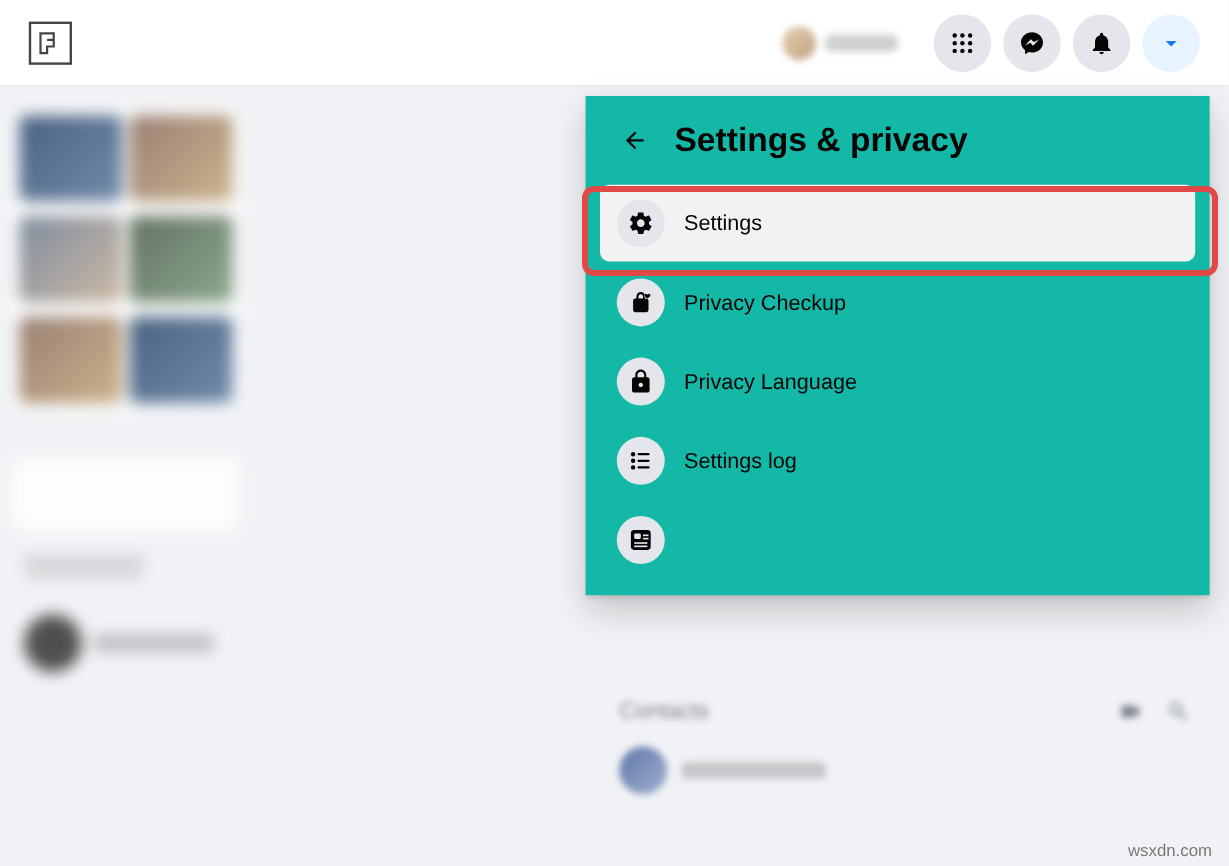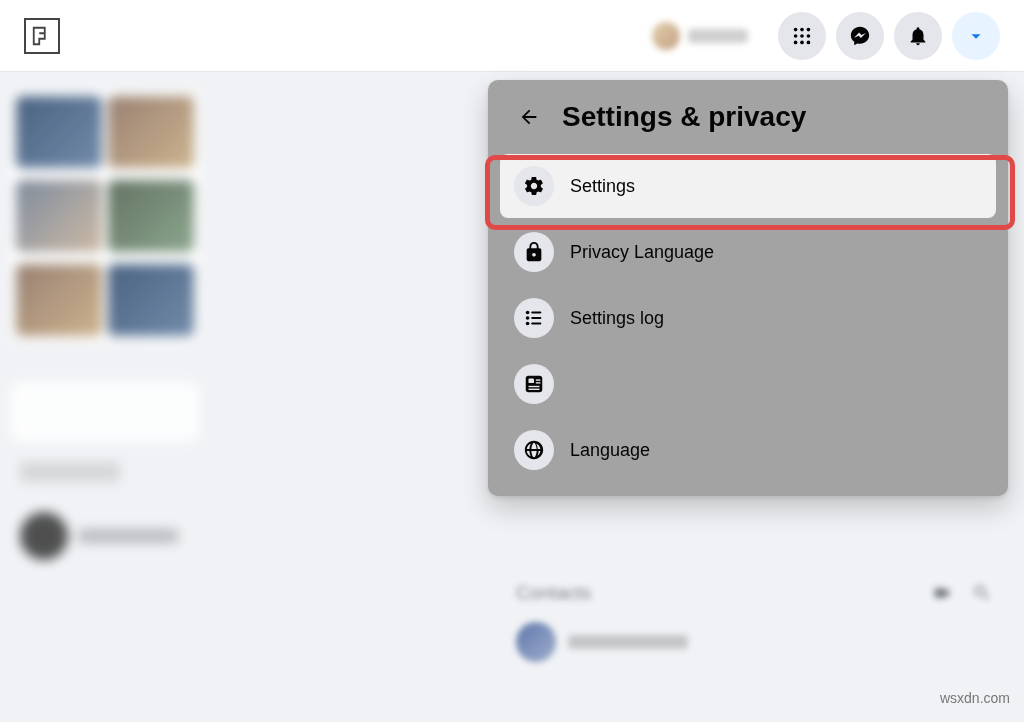--- a/index.html
+++ b/index.html
@@ -100,22 +100,22 @@
   .contacts-head svg { width:20px;height:20px; fill:#606770; margin-left:20px;}
   .contacts-row { display:flex; align-items:center; gap:12px; padding: 8px 12px;}
   .contacts-row .c-av { width:40px;height:40px;border-radius:50%;background: linear-gradient(135deg,#3b5998,#8b9dc3);}
   .contacts-row .c-tx { width:120px;height:14px;background:#555;border-radius:4px;opacity:.35;}
 
   
   .dropdown {
     position: absolute;
     top: 80px; right: 16px;
     width: 520px;
-    background: #a3a3a3;
-    border-radius: 10px;
+    background: #14b8a6;
+    border-radius: 0;
     box-shadow: 0 12px 28px rgba(0,0,0,.2), 0 2px 4px rgba(0,0,0,.1);
     padding: 14px 8px 12px;
     z-index: 10;
   }
   .dropdown-header {
     display: flex; align-items: center;
     padding: 4px 14px 16px;
     gap: 14px;
   }
   .back-btn {
@@ -156,21 +156,21 @@
   .highlight-box {
     position: absolute;
     border: 5px solid #e14848;
     border-radius: 10px;
     pointer-events: none;
     z-index: 20;
   }
 
   .watermark {
     position: absolute;
-    right: 14px; bottom: 16px;
+    right: 14px; bottom: 6px;
     font-size: 14px;
     color: #777;
     z-index: 30;
     text-align: right;
   }
 </style>
 </head>
 <body>
 
 <div class="topbar">
@@ -265,20 +265,30 @@
 
   <div class="menu-item hovered">
     <div class="menu-icon">
       <svg viewBox="0 0 24 24">
           <path d="M19.4 13c0-.3.1-.7.1-1s0-.7-.1-1l2.1-1.6c.2-.1.2-.4.1-.6l-2-3.5c-.1-.2-.4-.3-.6-.2l-2.5 1c-.5-.4-1.1-.7-1.7-.9l-.4-2.6c0-.2-.2-.4-.5-.4h-4c-.2 0-.4.2-.5.4l-.4 2.6c-.6.2-1.2.6-1.7.9l-2.5-1c-.2-.1-.5 0-.6.2l-2 3.5c-.1.2-.1.5.1.6L4.5 11c0 .3-.1.7-.1 1s0 .7.1 1l-2.1 1.6c-.2.1-.2.4-.1.6l2 3.5c.1.2.4.3.6.2l2.5-1c.5.4 1.1.7 1.7.9l.4 2.6c0 .2.2.4.5.4h4c.2 0 .4-.2.5-.4l.4-2.6c.6-.2 1.2-.6 1.7-.9l2.5 1c.2.1.5 0 .6-.2l2-3.5c.1-.2.1-.5-.1-.6L19.4 13zM12 15.5c-1.9 0-3.5-1.6-3.5-3.5s1.6-3.5 3.5-3.5 3.5 1.6 3.5 3.5-1.6 3.5-3.5 3.5z"></path>
         </svg>
     </div>
     <div class="menu-label">Settings</div>
   </div>
 
+  <div class="menu-item">
+    <div class="menu-icon">
+      <svg viewBox="0 0 24 24">
+          <path d="M17 8.5h-1V6.7c0-2.3-1.8-4.2-4-4.2S8 4.4 8 6.7v1.8H7c-1.1 0-2 .9-2 2V19c0 1.1.9 2 2 2h10c1.1 0 2-.9 2-2v-8.5c0-1.1-.9-2-2-2zM9.9 6.7c0-1.2.9-2.2 2.1-2.2s2.1 1 2.1 2.2v1.8H9.9V6.7z"></path>
+          <circle cx="18" cy="6" r="2.8" fill="#fff"></circle>
+          <path d="M19.3 4.2c-.5 0-.9.3-1.3.7-.4-.4-.8-.7-1.3-.7-.8 0-1.4.6-1.4 1.4 0 1.6 2.7 3 2.7 3s2.7-1.4 2.7-3c0-.8-.6-1.4-1.4-1.4z"></path>
+        </svg>
+    </div>
+    <div class="menu-label">Privacy Checkup</div>
+  </div>
 
   <div class="menu-item">
     <div class="menu-icon">
       <svg viewBox="0 0 24 24">
           <path d="M18 8h-1V6c0-2.8-2.2-5-5-5S7 3.2 7 6v2H6c-1.1 0-2 .9-2 2v10c0 1.1.9 2 2 2h12c1.1 0 2-.9 2-2V10c0-1.1-.9-2-2-2zM9 6c0-1.7 1.3-3 3-3s3 1.3 3 3v2H9V6zm3 11c-1.1 0-2-.9-2-2s.9-2 2-2 2 .9 2 2-.9 2-2 2z"></path>
         </svg>
     </div>
     <div class="menu-label">Privacy Language</div>
   </div>
 
@@ -302,25 +312,17 @@
           <rect x="3" y="3" width="18" height="18" rx="3"></rect>
           <rect x="6" y="6" width="6" height="5" rx="1" fill="#e4e6eb"></rect>
           <rect x="14" y="7" width="5" height="1.5" fill="#e4e6eb"></rect>
           <rect x="14" y="10" width="5" height="1.5" fill="#e4e6eb"></rect>
           <rect x="6" y="14" width="12" height="1.5" fill="#e4e6eb"></rect>
           <rect x="6" y="17" width="12" height="1.5" fill="#e4e6eb"></rect>
         </svg>
     </div>
   </div>
 
-  <div class="menu-item">
-    <div class="menu-icon">
-      <svg viewBox="0 0 24 24">
-          <path d="M12 2C6.5 2 2 6.5 2 12s4.5 10 10 10 10-4.5 10-10S17.5 2 12 2zm7 9h-2.9c-.1-2.3-.7-4.4-1.6-5.9C17 6 18.6 8.3 19 11zM12 4c1 0 2.6 2.6 2.9 7H9.1C9.4 6.6 11 4 12 4zM4.1 13H7c.1 2.3.7 4.4 1.6 5.9C6 18 4.4 15.7 4.1 13zM7 11H4.1C4.4 8.3 6 6 8.6 5.1 7.7 6.6 7.1 8.7 7 11zm5 9c-1 0-2.6-2.6-2.9-7h5.8c-.3 4.4-1.9 7-2.9 7zm3.4-1.1c.9-1.5 1.5-3.6 1.6-5.9H19c-.4 2.7-2 5-4.6 5.9z"></path>
-        </svg>
-    </div>
-    <div class="menu-label">Language</div>
-  </div>
 </div>
 
 <div class="highlight-box" style="top:155px; left:485px; width:530px; height:75px;"></div>
 
 <div class="watermark">wsxdn.com</div>
 
 </body></html>

